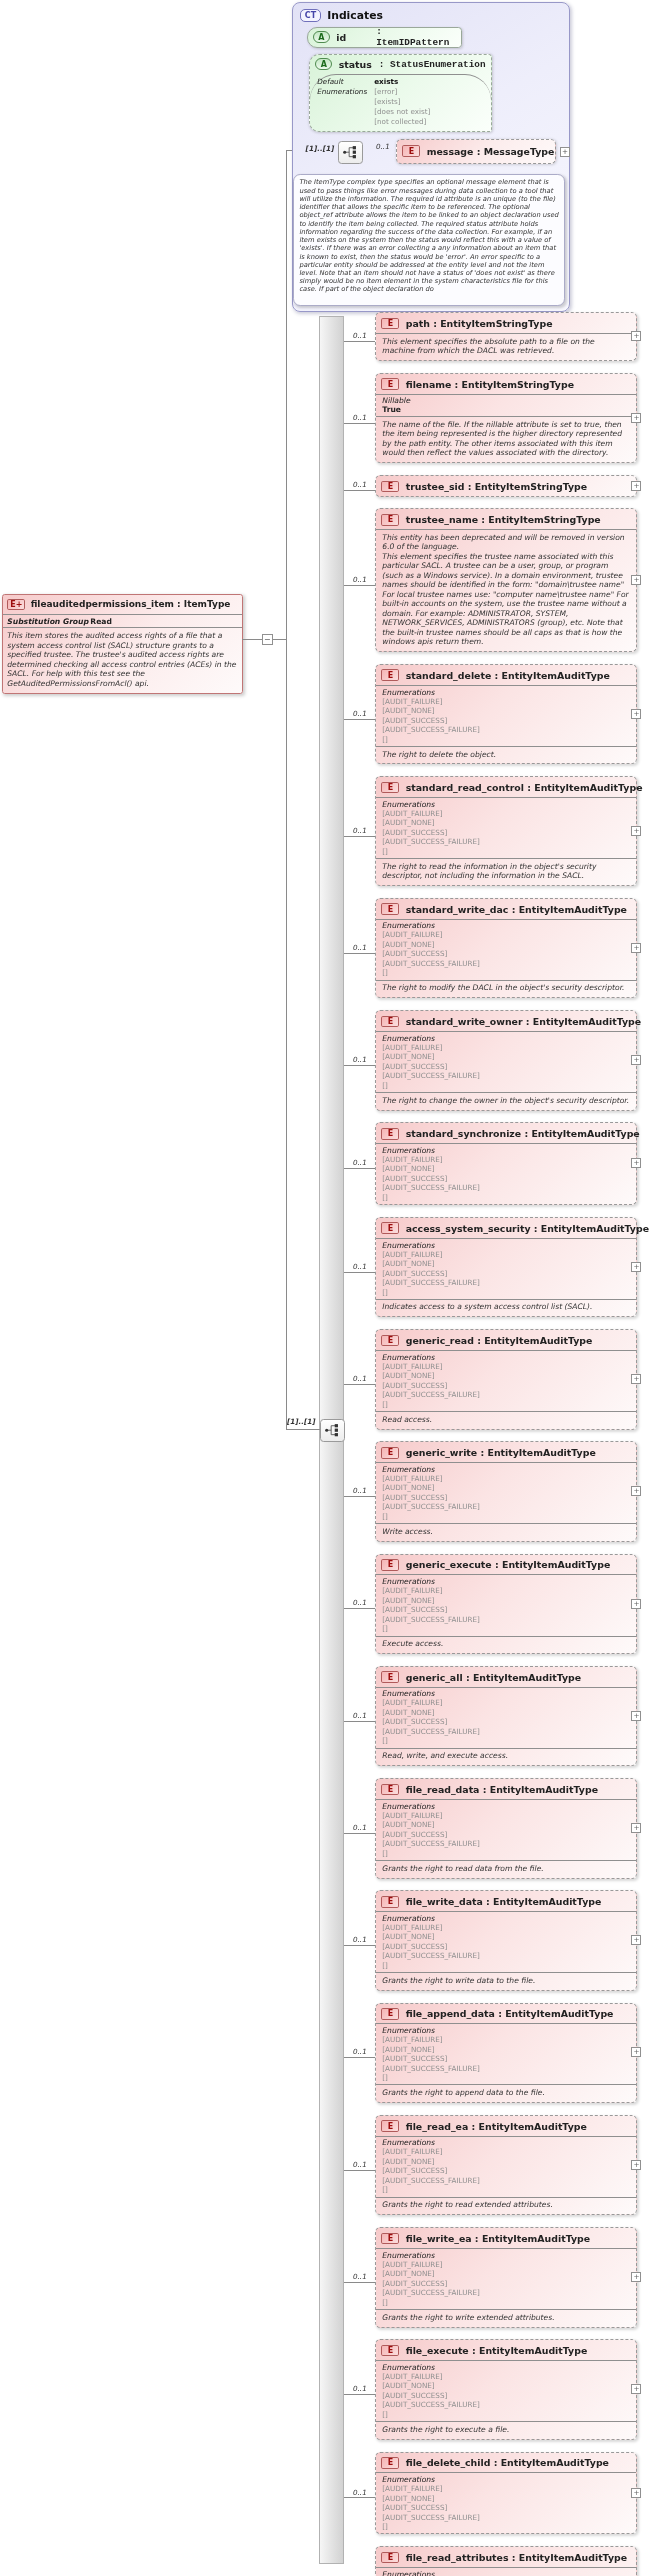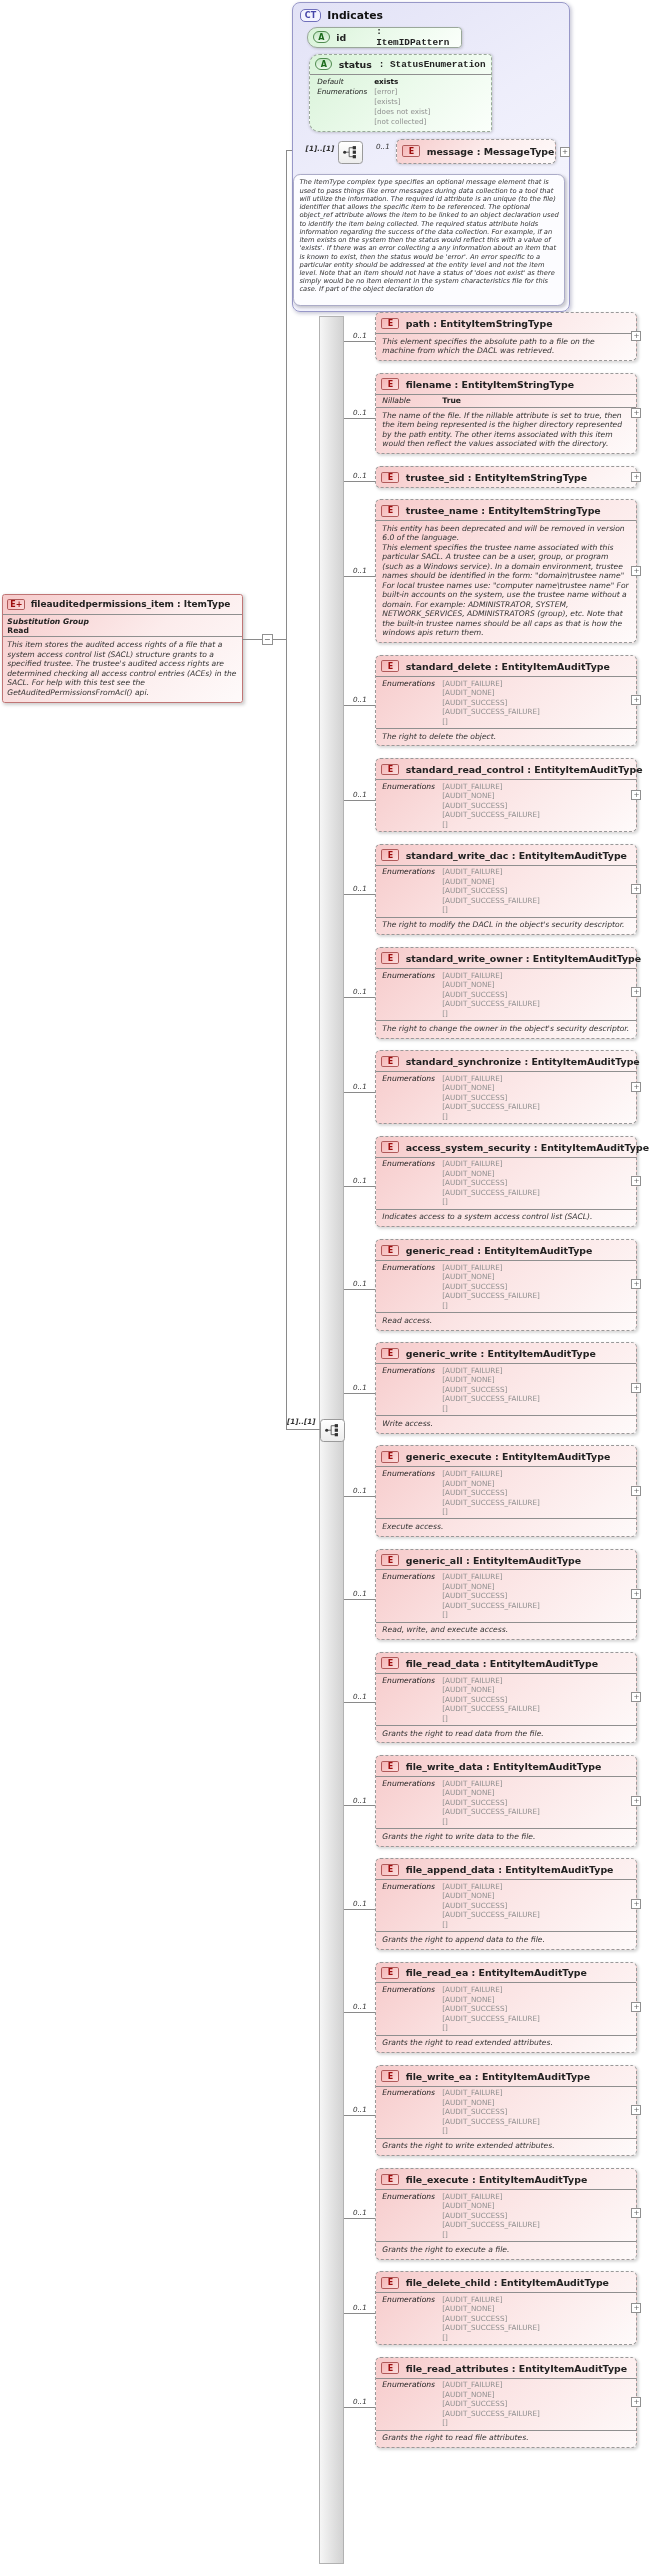--- a/index.html
+++ b/index.html
@@ -27,21 +27,21 @@
   .attr-box{position:absolute;box-sizing:border-box;
     background:linear-gradient(135deg,#d9f3d9 0%,#ebfaeb 50%,#fbfffb 100%);
     border:0.9px solid #9aa89a;border-radius:10px 3.6px 3.6px 10px;
     box-shadow:0.9px 0.9px 2.7px rgba(0,0,0,.18);}
   .attr-box.dashed{border-style:dashed;border-color:#9aa89a;}
   .a-badge{width:17px;height:11.7px;border:0.9px solid #4f8a4f;border-radius:6.3px;
     color:#1c6b1c;background:linear-gradient(#c5e8c5,#ecf9ec);}
   .attr-head{display:flex;align-items:center;height:19px;padding-left:5.4px;}
   .attr-name{font-size:9.4px;font-weight:bold;margin-left:6.3px;width:40px;}
   .attr-type{font-size:9.4px;font-weight:bold;font-family:Liberation Mono, monospace;}
-  .attr-rows{border-top:0.9px solid #8f8f8f;padding:2.7px 3.6px 3.6px 7.2px;}
+  .attr-rows{border-top:0.9px solid #8f8f8f;padding:2.7px 3.6px 3.6px 7.2px;border-radius:26px;}
   .facet-row{display:flex;font-size:7.2px;line-height:10px;}
   .facet-label{font-style:italic;width:57px;flex:none;color:#222;}
   .facet-val-bold{font-weight:bold;color:#111;font-size:7.2px;}
   .enum-gray div{color:#8f8f8f;font-size:7.2px;line-height:10px;}
 
   
   .e-badge{width:18px;height:11.7px;border:0.9px solid #b05a5a;border-radius:1.8px;
     color:#9c0d0d;background:linear-gradient(135deg,#f5b4b4,#fbdede);flex:none;}
   .msg-box{position:absolute;left:103px;top:136px;width:160px;height:25px;
     box-sizing:border-box;display:flex;align-items:center;gap:6.3px;padding-left:5.4px;
@@ -61,21 +61,21 @@
     box-shadow:1.8px 1.8px 2.7px rgba(0,0,0,.18);
     font-style:italic;font-size:6.7px;line-height:1.23;color:#333;
     padding:3.6px 5.4px;box-sizing:border-box;overflow:hidden;}
 
   
   .global-box{position:absolute;left:1.8px;top:594px;width:241px;box-sizing:border-box;
     background:linear-gradient(135deg,#f6caca 0%,#fcecec 55%,#fefafa 100%);
     border:0.9px solid #c07575;border-radius:2.7px;box-shadow:1.8px 1.8px 3.6px rgba(0,0,0,.2);z-index:3;}
   .global-head{display:flex;align-items:center;gap:5.4px;padding:3.6px 3.6px 3.6px 4.5px;}
   .global-title{font-size:9px;font-weight:bold;white-space:nowrap;overflow:hidden;}
-  .sub-row{border-top:0.9px solid #8f8f8f;display:flex;padding:1.8px 4.5px;font-size:7.6px;flex-direction:column;}
+  .sub-row{border-top:0.9px solid #8f8f8f;display:flex;padding:1.8px 4.5px;font-size:7.6px;}
   .sub-label{font-style:italic;font-weight:bold;width:83px;flex:none;}
   .sub-val{font-weight:bold;}
   .global-desc{border-top:0.9px solid #8f8f8f;font-style:italic;font-size:7.6px;
     line-height:1.25;color:#333;padding:2.7px 4.5px 4.5px;}
 
   .toggle{position:absolute;width:10.8px;height:10.8px;background:#fff;border:0.9px solid #909090;
     box-sizing:border-box;font-size:8px;line-height:9px;text-align:center;color:#555;
     z-index:6;cursor:pointer;}
 
   
@@ -87,21 +87,21 @@
   .el-col{position:absolute;left:344px;top:305px;width:316px;padding-top:7.2px;z-index:4;}
   .el-row{display:flex;align-items:center;margin-bottom:11.7px;}
   .conn{width:31px;flex:none;position:relative;height:12.6px;}
   .conn .bar{position:absolute;left:0;right:0;top:10.8px;height:0.9px;background:#8a8a8a;}
   .conn .card{position:absolute;left:9px;top:0.9px;}
   .el-box{position:relative;width:262px;box-sizing:border-box;
     background:linear-gradient(135deg,#f6caca 0%,#fbe4e4 45%,#fefafa 100%);
     border:0.9px dashed #999;border-radius:5.4px;box-shadow:1.8px 1.8px 2.7px rgba(0,0,0,.15);}
   .el-head{display:flex;align-items:center;gap:6.3px;padding:4.5px 7.2px 3.6px 5.4px;}
   .el-title{font-size:9.4px;font-weight:bold;white-space:nowrap;}
-  .mid-row{border-top:0.9px solid #8f8f8f;display:flex;padding:1.8px 5.4px 1.8px 6.3px;}
+  .mid-row{border-top:0.9px solid #8f8f8f;display:flex;padding:1.8px 5.4px 1.8px 6.3px;flex-direction:column;}
   .mid-label{font-style:italic;font-size:7.6px;width:60px;flex:none;color:#222;}
   .mid-label.nill{font-weight:normal;}
   .enum-vals div{color:#8f8f8f;font-size:7.2px;line-height:9.5px;}
   .nill-val{font-weight:bold;font-size:7.6px;}
   .el-desc{border-top:0.9px solid #8f8f8f;font-style:italic;font-size:7.6px;line-height:1.25;
     color:#333;padding:2.7px 6.3px 4.5px;white-space:pre-line;}
   .plus{position:absolute;right:-5.4px;top:50%;margin-top:-5.4px;width:10px;height:10px;
     background:#fff;border:0.9px solid #909090;box-sizing:border-box;font-size:7.2px;
     line-height:8px;text-align:center;color:#666;z-index:6;cursor:pointer;}
 </style>
@@ -315,20 +315,21 @@
       <div class="mid-row">
         <span class="mid-label">Enumerations</span>
         <div class="enum-vals">
             <div>[AUDIT_FAILURE]</div>
             <div>[AUDIT_NONE]</div>
             <div>[AUDIT_SUCCESS]</div>
             <div>[AUDIT_SUCCESS_FAILURE]</div>
             <div>[]</div>
           </div>
       </div>
+      <div class="el-desc">The right to read the information in the object's security descriptor, not including the information in the SACL.</div>
       <span class="plus">+</span>
     </div>
   </div>
 
   <div class="el-row">
     <div class="conn">
       <span class="card">0..1</span>
       <span class="bar"></span>
     </div>
     <div class="el-box">

